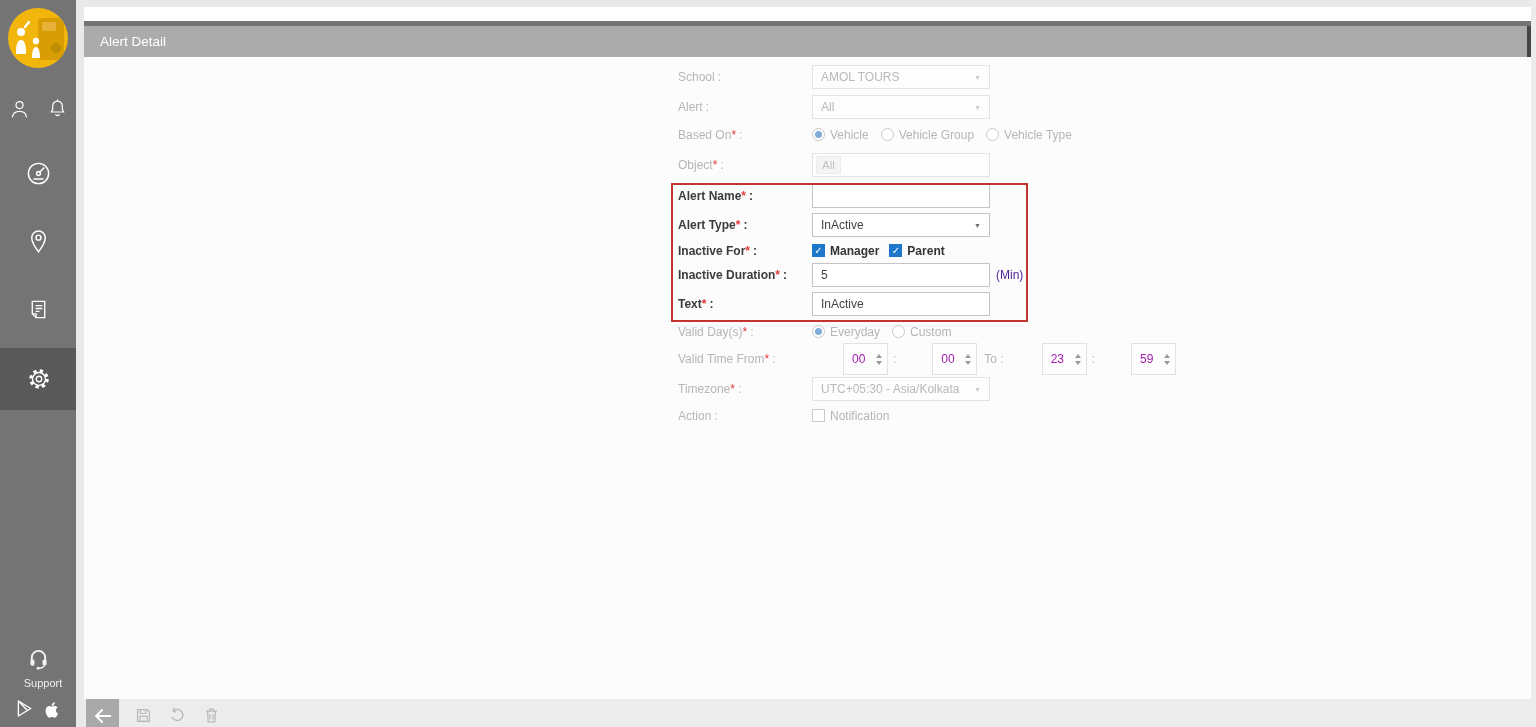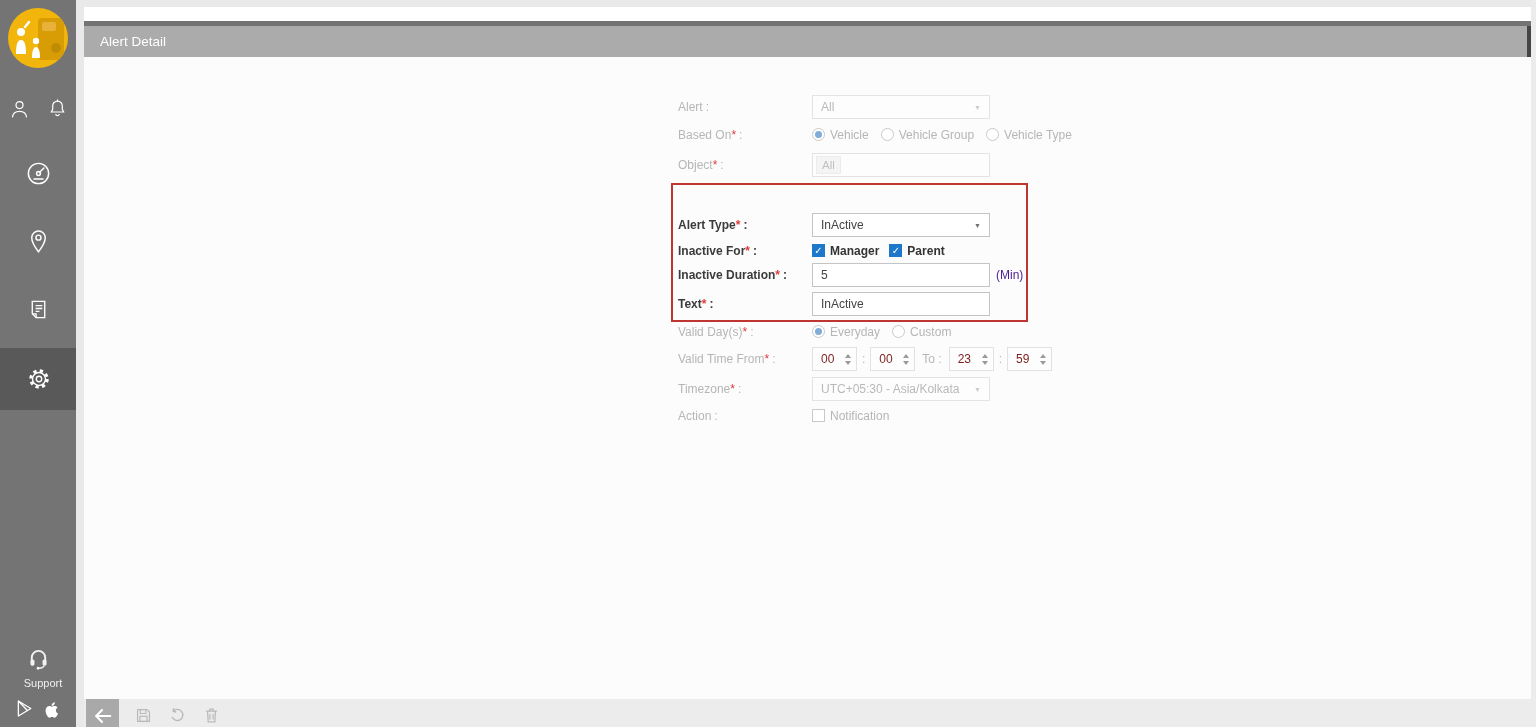--- a/index.html
+++ b/index.html
@@ -56,22 +56,22 @@
   .dis .opt { color:#b6b6b6; }
 
   .cb { width:13px; height:13px; border:1px solid #c9c9c9; background:#fff; flex:none;
     display:flex; align-items:center; justify-content:center; }
   .cb.on { background:#1d78cb; border-color:#1d78cb; color:#fff; font-size:10px; line-height:1; }
   .cbl { display:flex; align-items:center; gap:5px; margin-right:10px; font-size:12px; color:#333; font-weight:bold; }
   .dis .cbl { color:#b6b6b6; font-weight:normal; }
 
   .unit { margin-left:6px; font-size:12px; color:#4c1d95; }
 
-  .tbox { width:45px; height:24px; border:1px solid #e2e2e2; background:#fdfdfd;
-    display:flex; align-items:center; font-size:12px; color:#7f1d1d; padding-left:8px; }
+  .tbox { width:45px; height:32px; border:1px solid #e2e2e2; background:#fdfdfd;
+    display:flex; align-items:center; font-size:12px; color:#a21caf; padding-left:8px;margin-left:31px; }
   .spin { margin-left:auto; margin-right:5px; display:flex; flex-direction:column; gap:3px; }
   .spin i { display:block; width:0; height:0; border-left:3.5px solid transparent; border-right:3.5px solid transparent; }
   .spin .u { border-bottom:4px solid #9a9a9a; }
   .spin .d { border-top:4px solid #9a9a9a; }
   .tsep { font-size:12px; color:#b6b6b6; margin:0 5px; }
 
   .hilite { position:absolute; left:587px; top:126px; width:357px; height:139px;
     border:2px solid #c13530; pointer-events:none; }
 
   
@@ -178,20 +178,27 @@
 <div class="gutter-right"></div>
 <div class="strip-top"></div>
 
 <div class="panel">
   <div class="panel-header">
     <span class="panel-title">Alert Detail</span>
   </div>
 
   <div class="panel-body">
 
+    <div class="row dis" style="top:8px">
+      <div class="lbl"><span>School</span><span class="req"></span><span class="colon">:</span></div>
+      <div class="field sel">
+          <span>AMOL TOURS</span>
+          <span class="sel-arrow">▼</span>
+        </div>
+    </div>
 
     <div class="row dis" style="top:38px">
       <div class="lbl"><span>Alert</span><span class="req"></span><span class="colon">:</span></div>
       <div class="field sel">
           <span>All</span>
           <span class="sel-arrow">▼</span>
         </div>
     </div>
 
     <div class="row dis" style="top:68px; height:20px;">
@@ -216,20 +223,24 @@
         </span>
     </div>
 
     <div class="row dis" style="top:96px">
       <div class="lbl"><span>Object</span><span class="req">*</span><span class="colon">:</span></div>
       <div class="field" style="padding:0 3px;">
           <span class="chip">All</span>
         </div>
     </div>
 
+    <div class="row enb" style="top:127px">
+      <div class="lbl"><span>Alert Name</span><span class="req">*</span><span class="colon">:</span></div>
+      <input class="field" type="text" value="" style="">
+    </div>
 
     <div class="row enb" style="top:156px">
       <div class="lbl"><span>Alert Type</span><span class="req">*</span><span class="colon">:</span></div>
       <div class="field sel">
           <span>InActive</span>
           <span class="sel-arrow">▼</span>
         </div>
     </div>
 
     <div class="row enb" style="top:185px; height:17px;">

